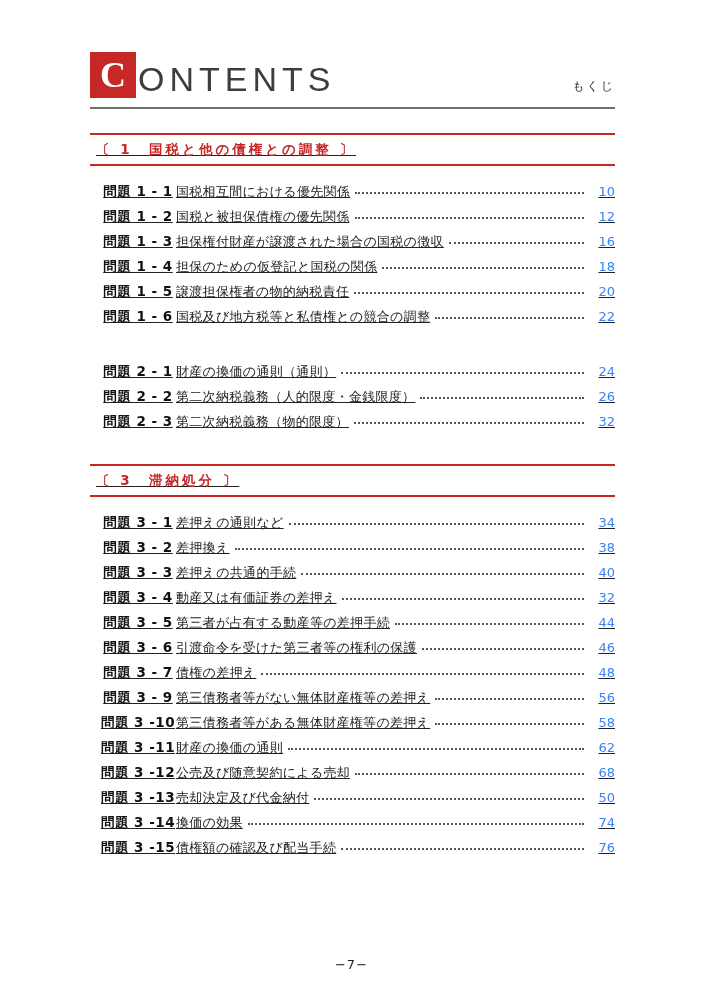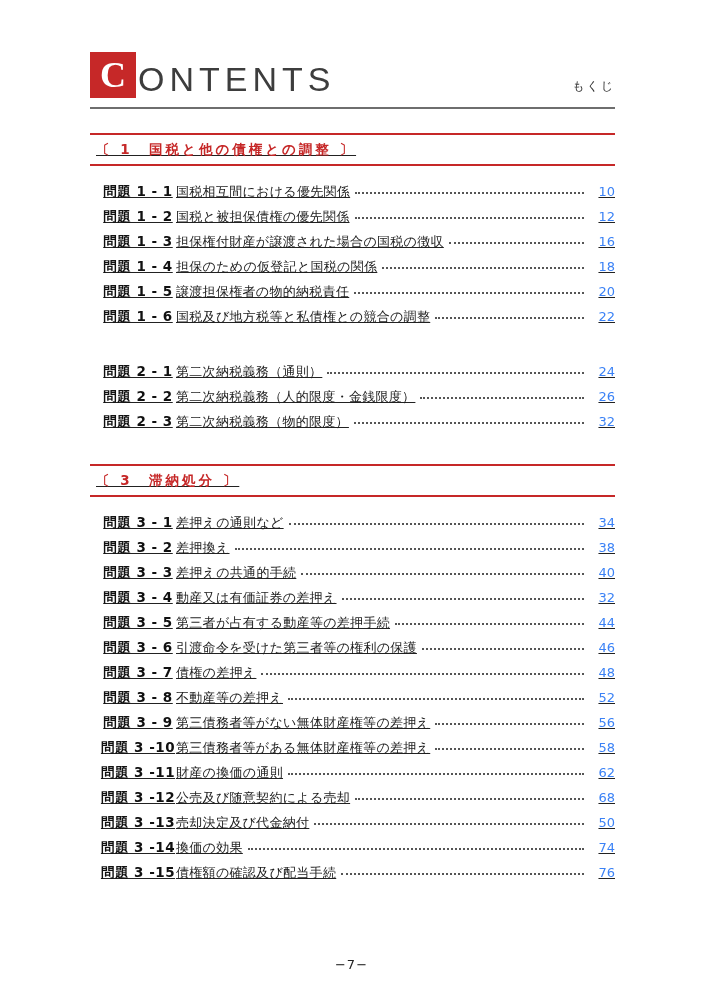--- a/index.html
+++ b/index.html
@@ -170,21 +170,21 @@
         <div class="toc-row">
           <span class="toc-label">問題 1 - 6</span>
           <span class="toc-title">国税及び地方税等と私債権との競合の調整</span>
           <span class="dots"></span>
           <span class="toc-page-num">22</span>
         </div>
       </section>
       <section class="toc-section">
         <div class="toc-row">
           <span class="toc-label">問題 2 - 1</span>
-          <span class="toc-title">第二次納税義務（通則）</span>
+          <span class="toc-title">財産の換価の通則（通則）</span>
           <span class="dots"></span>
           <span class="toc-page-num">24</span>
         </div>
         <div class="toc-row">
           <span class="toc-label">問題 2 - 2</span>
           <span class="toc-title">第二次納税義務（人的限度・金銭限度）</span>
           <span class="dots"></span>
           <span class="toc-page-num">26</span>
         </div>
         <div class="toc-row">
@@ -232,26 +232,20 @@
           <span class="dots"></span>
           <span class="toc-page-num">46</span>
         </div>
         <div class="toc-row">
           <span class="toc-label">問題 3 - 7</span>
           <span class="toc-title">債権の差押え</span>
           <span class="dots"></span>
           <span class="toc-page-num">48</span>
         </div>
         <div class="toc-row">
-          <span class="toc-label">問題 3 - 8</span>
-          <span class="toc-title">不動産等の差押え</span>
-          <span class="dots"></span>
-          <span class="toc-page-num">52</span>
-        </div>
-        <div class="toc-row">
           <span class="toc-label">問題 3 - 9</span>
           <span class="toc-title">第三債務者等がない無体財産権等の差押え</span>
           <span class="dots"></span>
           <span class="toc-page-num">56</span>
         </div>
         <div class="toc-row">
           <span class="toc-label">問題 3 -10</span>
           <span class="toc-title">第三債務者等がある無体財産権等の差押え</span>
           <span class="dots"></span>
           <span class="toc-page-num">58</span>

